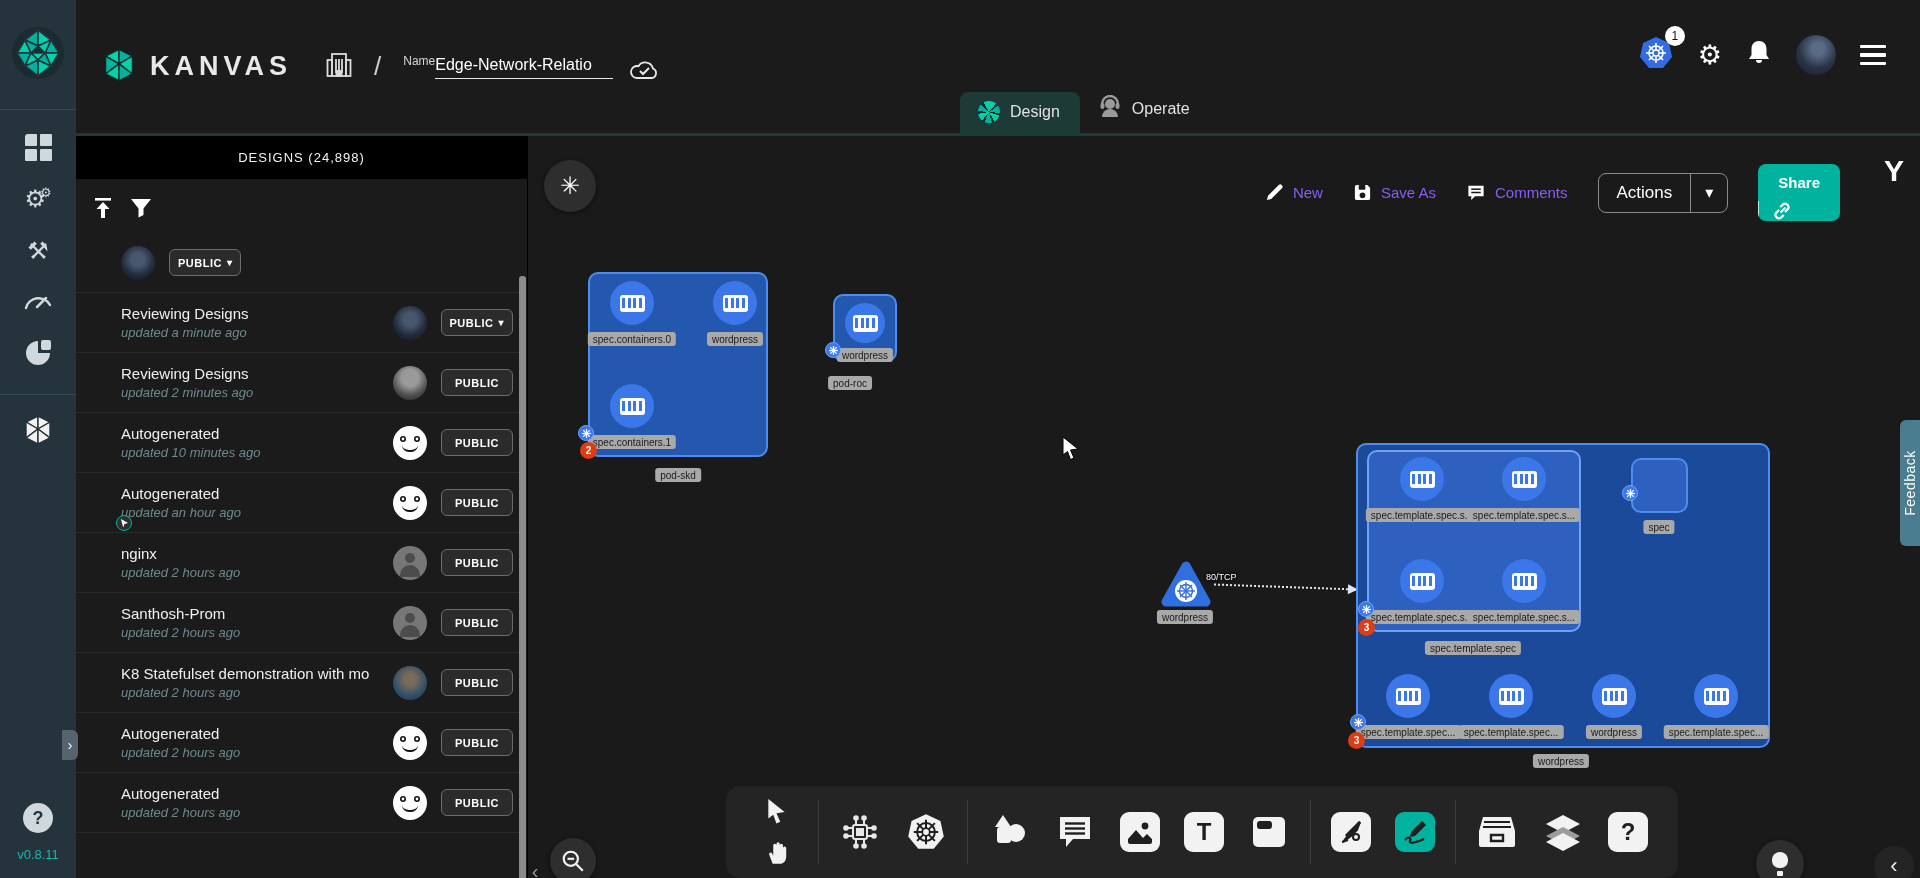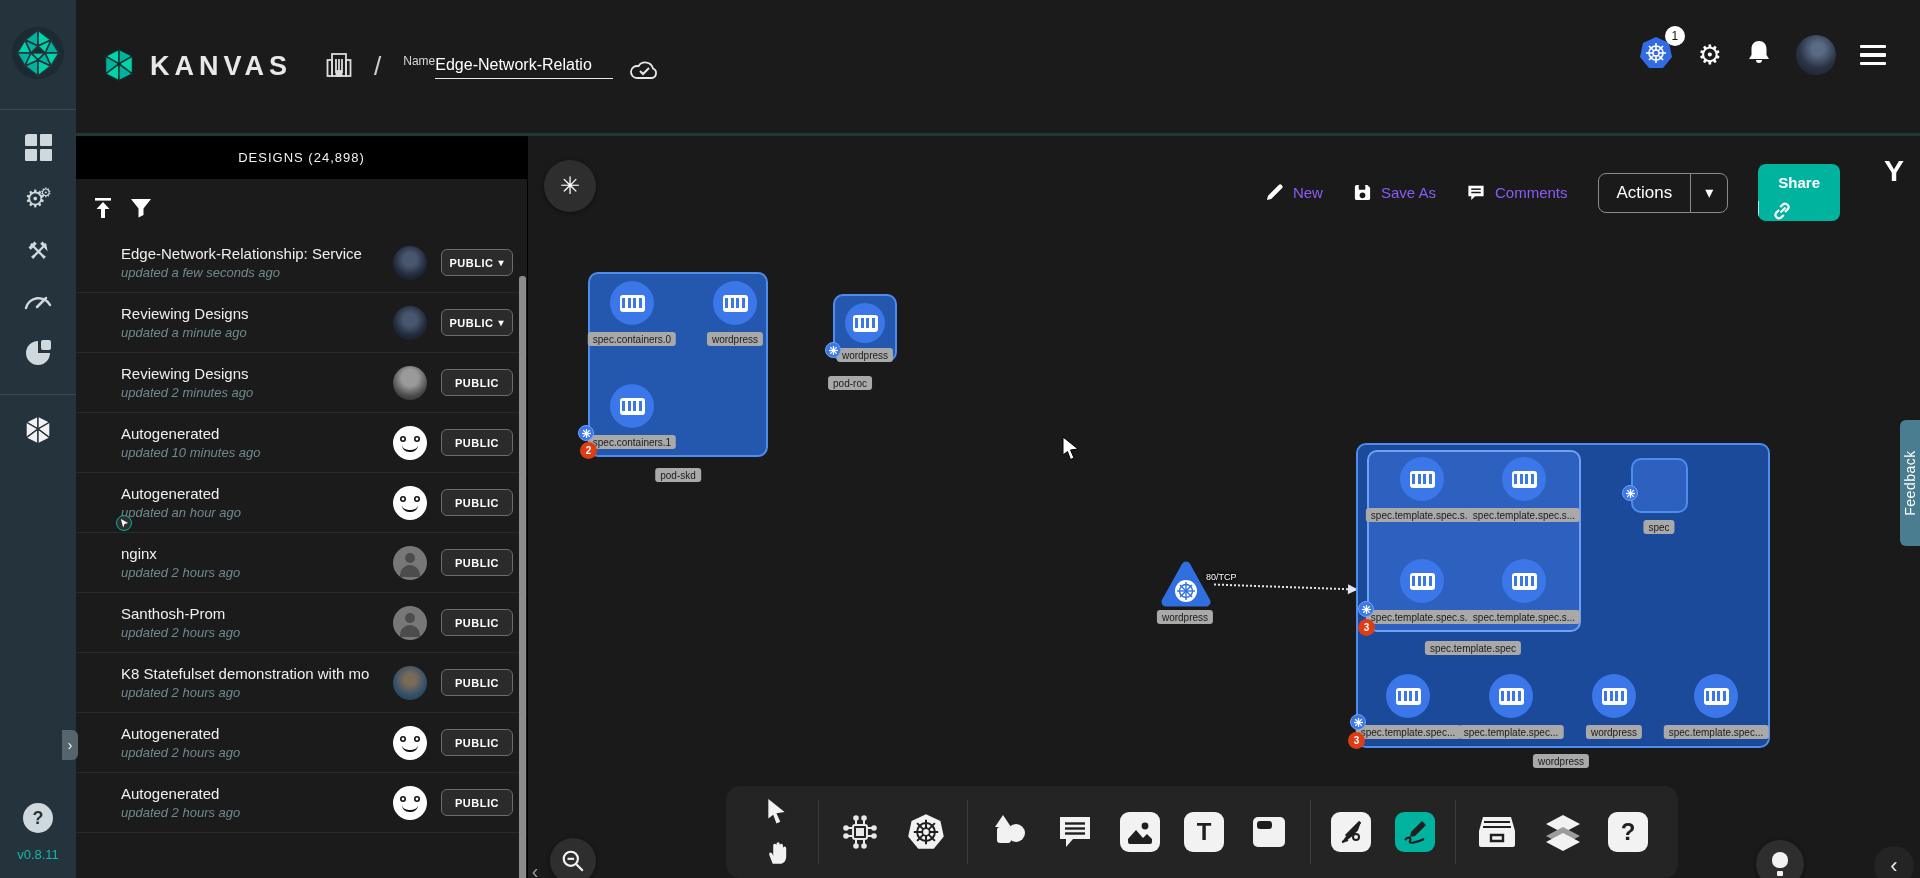--- a/index.html
+++ b/index.html
@@ -287,20 +287,38 @@
         <label>Name</label>
         <input type="text" value="Edge-Network-Relatio" style="">
       </div>
       <span class="cloud">
         <svg width="30" height="22" viewBox="0 0 30 22" fill="none" stroke="#e8e8e8" stroke-width="1.8">
           <path d="M8 19 a6 6 0 1 1 1.5-11.8 A8 8 0 0 1 24 9.5 a5 5 0 0 1-1 9.5 Z"></path>
           <path d="M11 12 l3 3 l6 -6" stroke-width="2"></path>
         </svg>
       </span>
 
+      <div class="tabs">
+        <div class="tab active">
+          <span class="pinwheel"></span>
+          <span>Design</span>
+        </div>
+        <div class="tab">
+          <span>
+            <svg width="24" height="24" viewBox="0 0 24 24" fill="#9a9a9a">
+                <circle cx="12" cy="9" r="5"></circle>
+                <path d="M4 22 a8 8 0 0 1 16 0 Z"></path>
+                <path d="M4 9 a8 8 0 0 1 16 0" fill="none" stroke="#9a9a9a" stroke-width="2.4"></path>
+                <rect x="2.5" y="8" width="4" height="6" rx="2"></rect>
+                <rect x="17.5" y="8" width="4" height="6" rx="2"></rect>
+              </svg>
+          </span>
+          <span>Operate</span>
+        </div>
+      </div>
 
       <div class="hdr-right">
         <div class="k8s-wrap">
           <svg width="36" height="36" viewBox="0 0 36 36">
             <polygon points="18,2 31,8 34,22 25,33 11,33 2,22 5,8" fill="#326CE5"></polygon>
             <circle cx="18" cy="18" r="7" fill="none" stroke="#fff" stroke-width="1.6"></circle>
             <g stroke="#fff" stroke-width="1.6">
                 <line x1="18" y1="8" x2="18" y2="28"></line>
                 <line x1="8" y1="18" x2="28" y2="18"></line>
                 <line x1="11" y1="11" x2="25" y2="25"></line>
@@ -339,24 +357,20 @@
           </span>
           <span class="ic-btn">
             <svg width="22" height="20" viewBox="0 0 22 20" fill="#fff">
                 <polygon points="1,1 21,1 13.5,10.5 13.5,17 8.5,19.5 8.5,10.5"></polygon>
               </svg>
           </span>
         </div>
 
         <div class="design-list">
           <div class="drow">
-            <div class="txt">
-                <div class="t">Edge-Network-Relationship: Service</div>
-              <div class="u">updated a few seconds ago</div>
-              </div>
             <span class="av photo1"></span>
             <span class="vis-chip">
                 <span>PUBLIC</span>
                 <span class="caret">▾</span>
               </span>
           </div>
           <div class="drow">
             <div class="txt">
                 <div class="t">Reviewing Designs</div>
               <div class="u">updated a minute ago</div>

